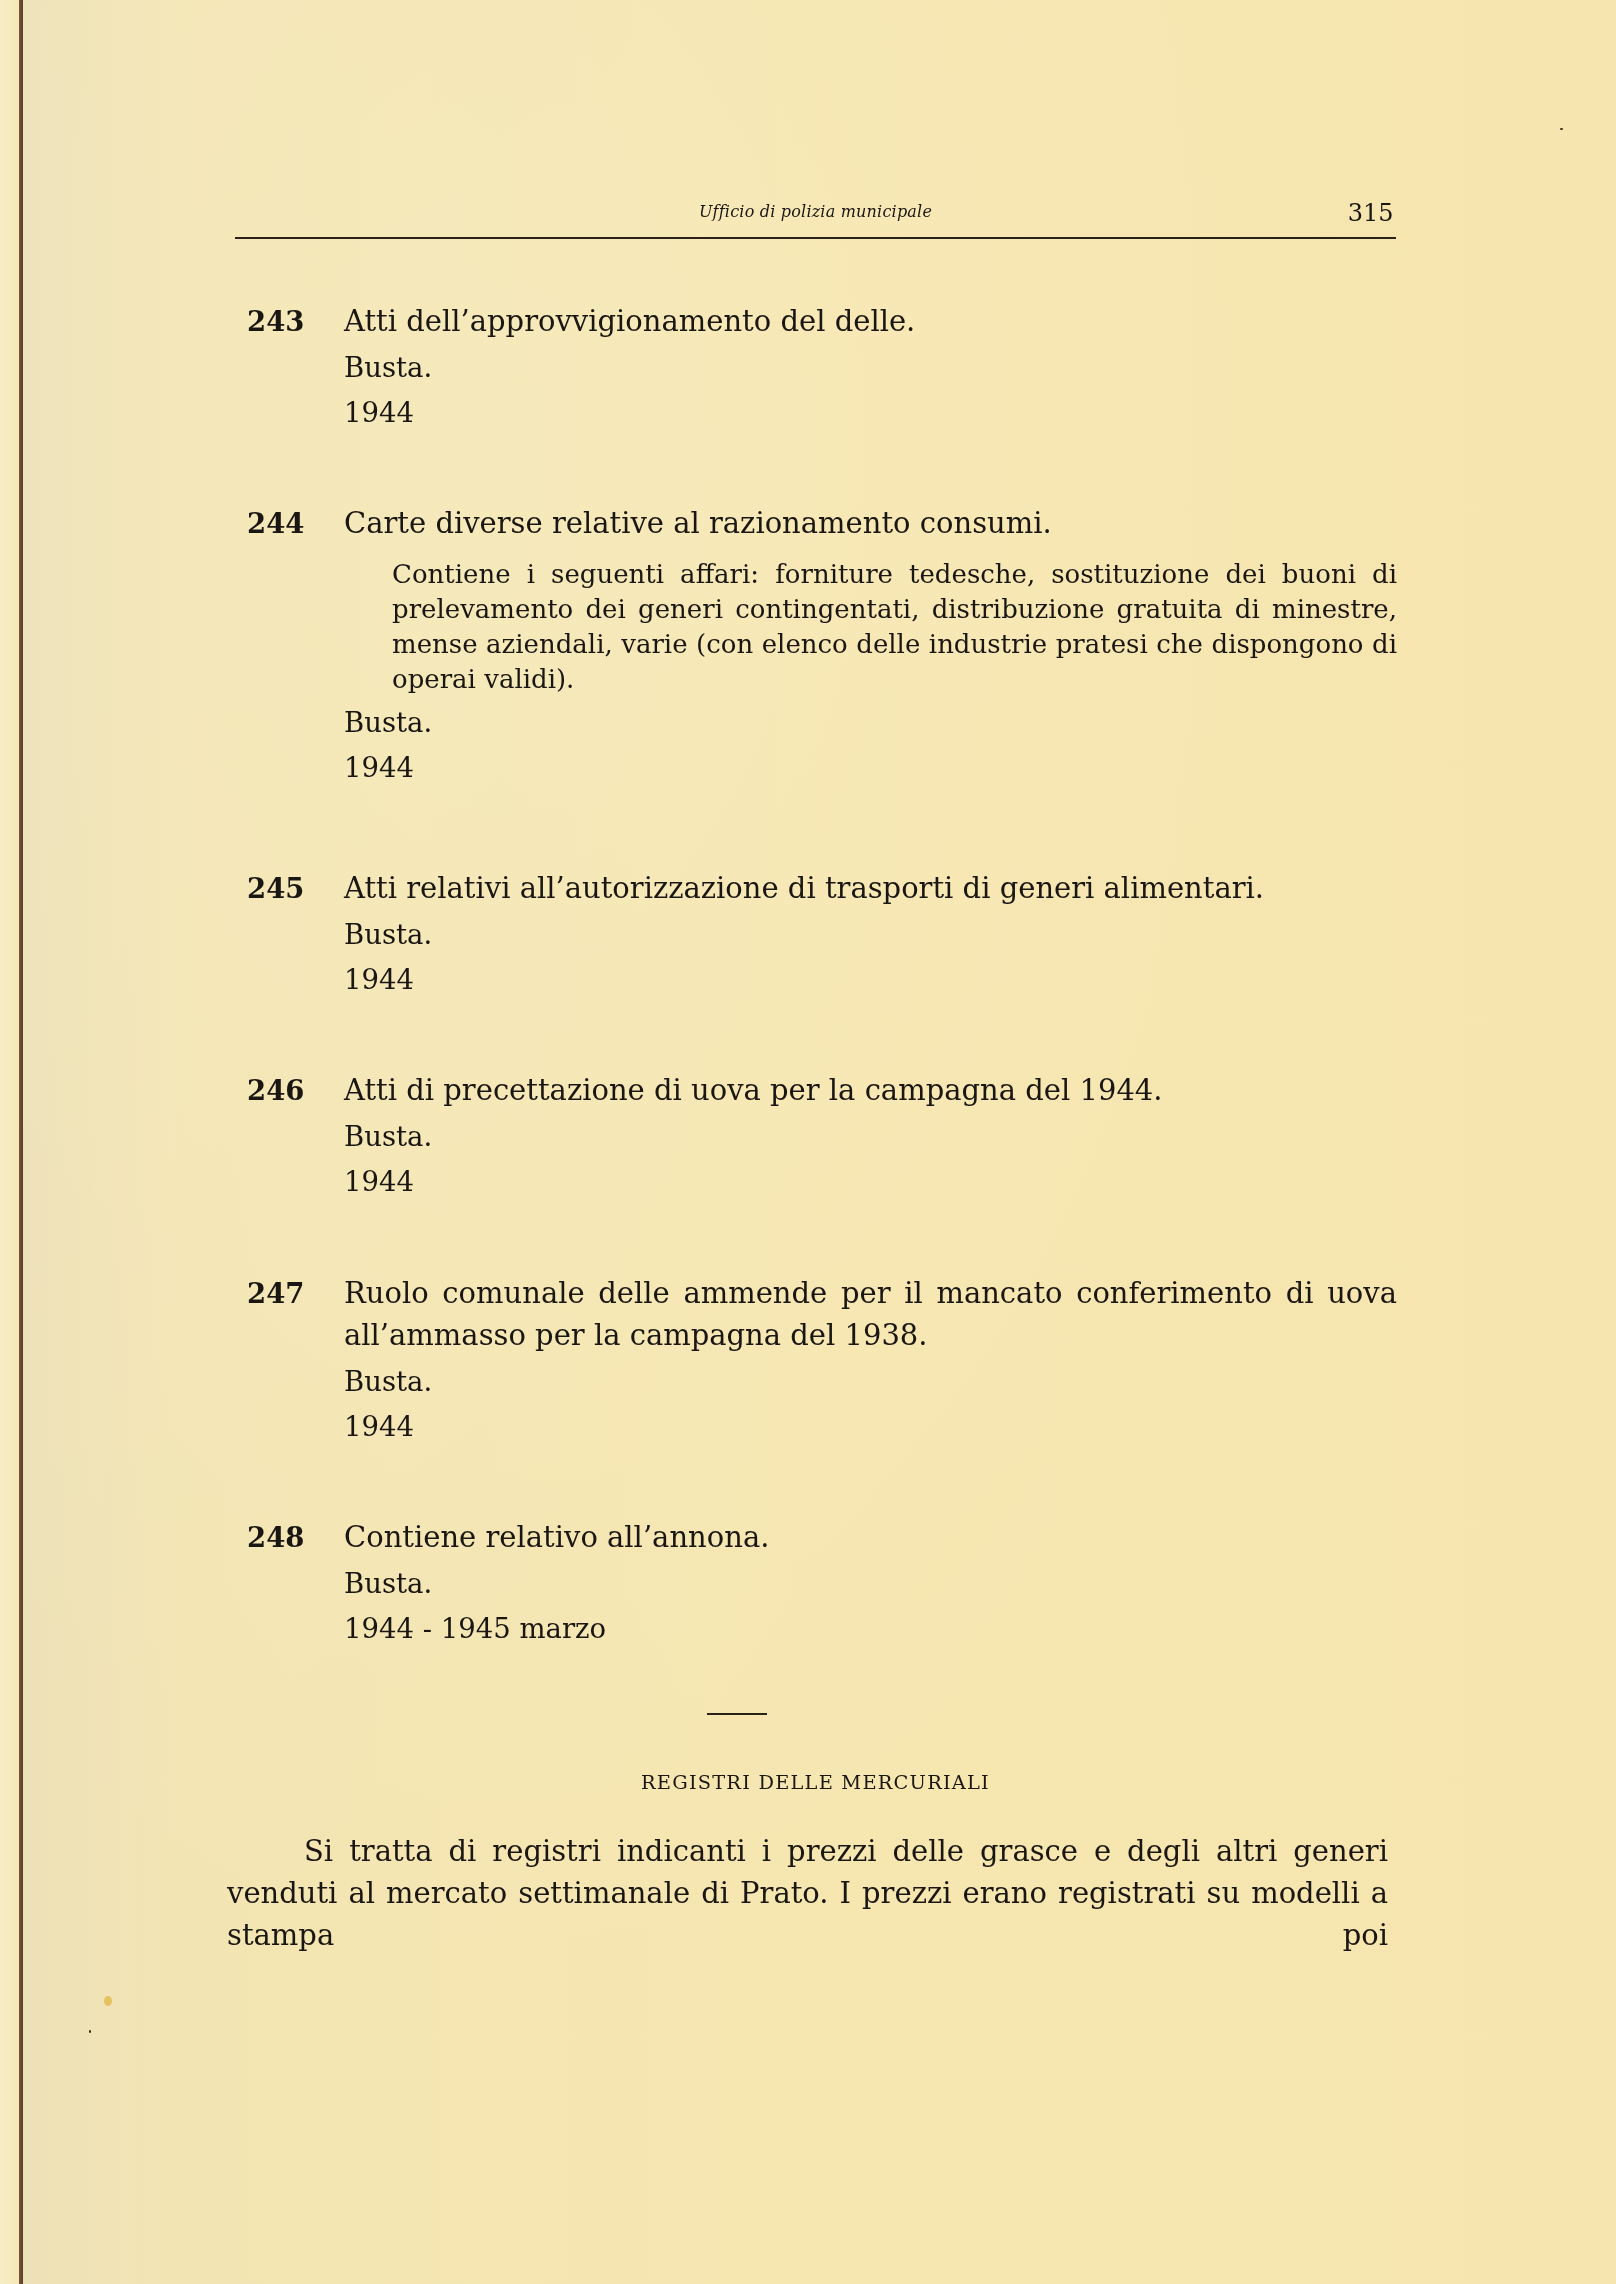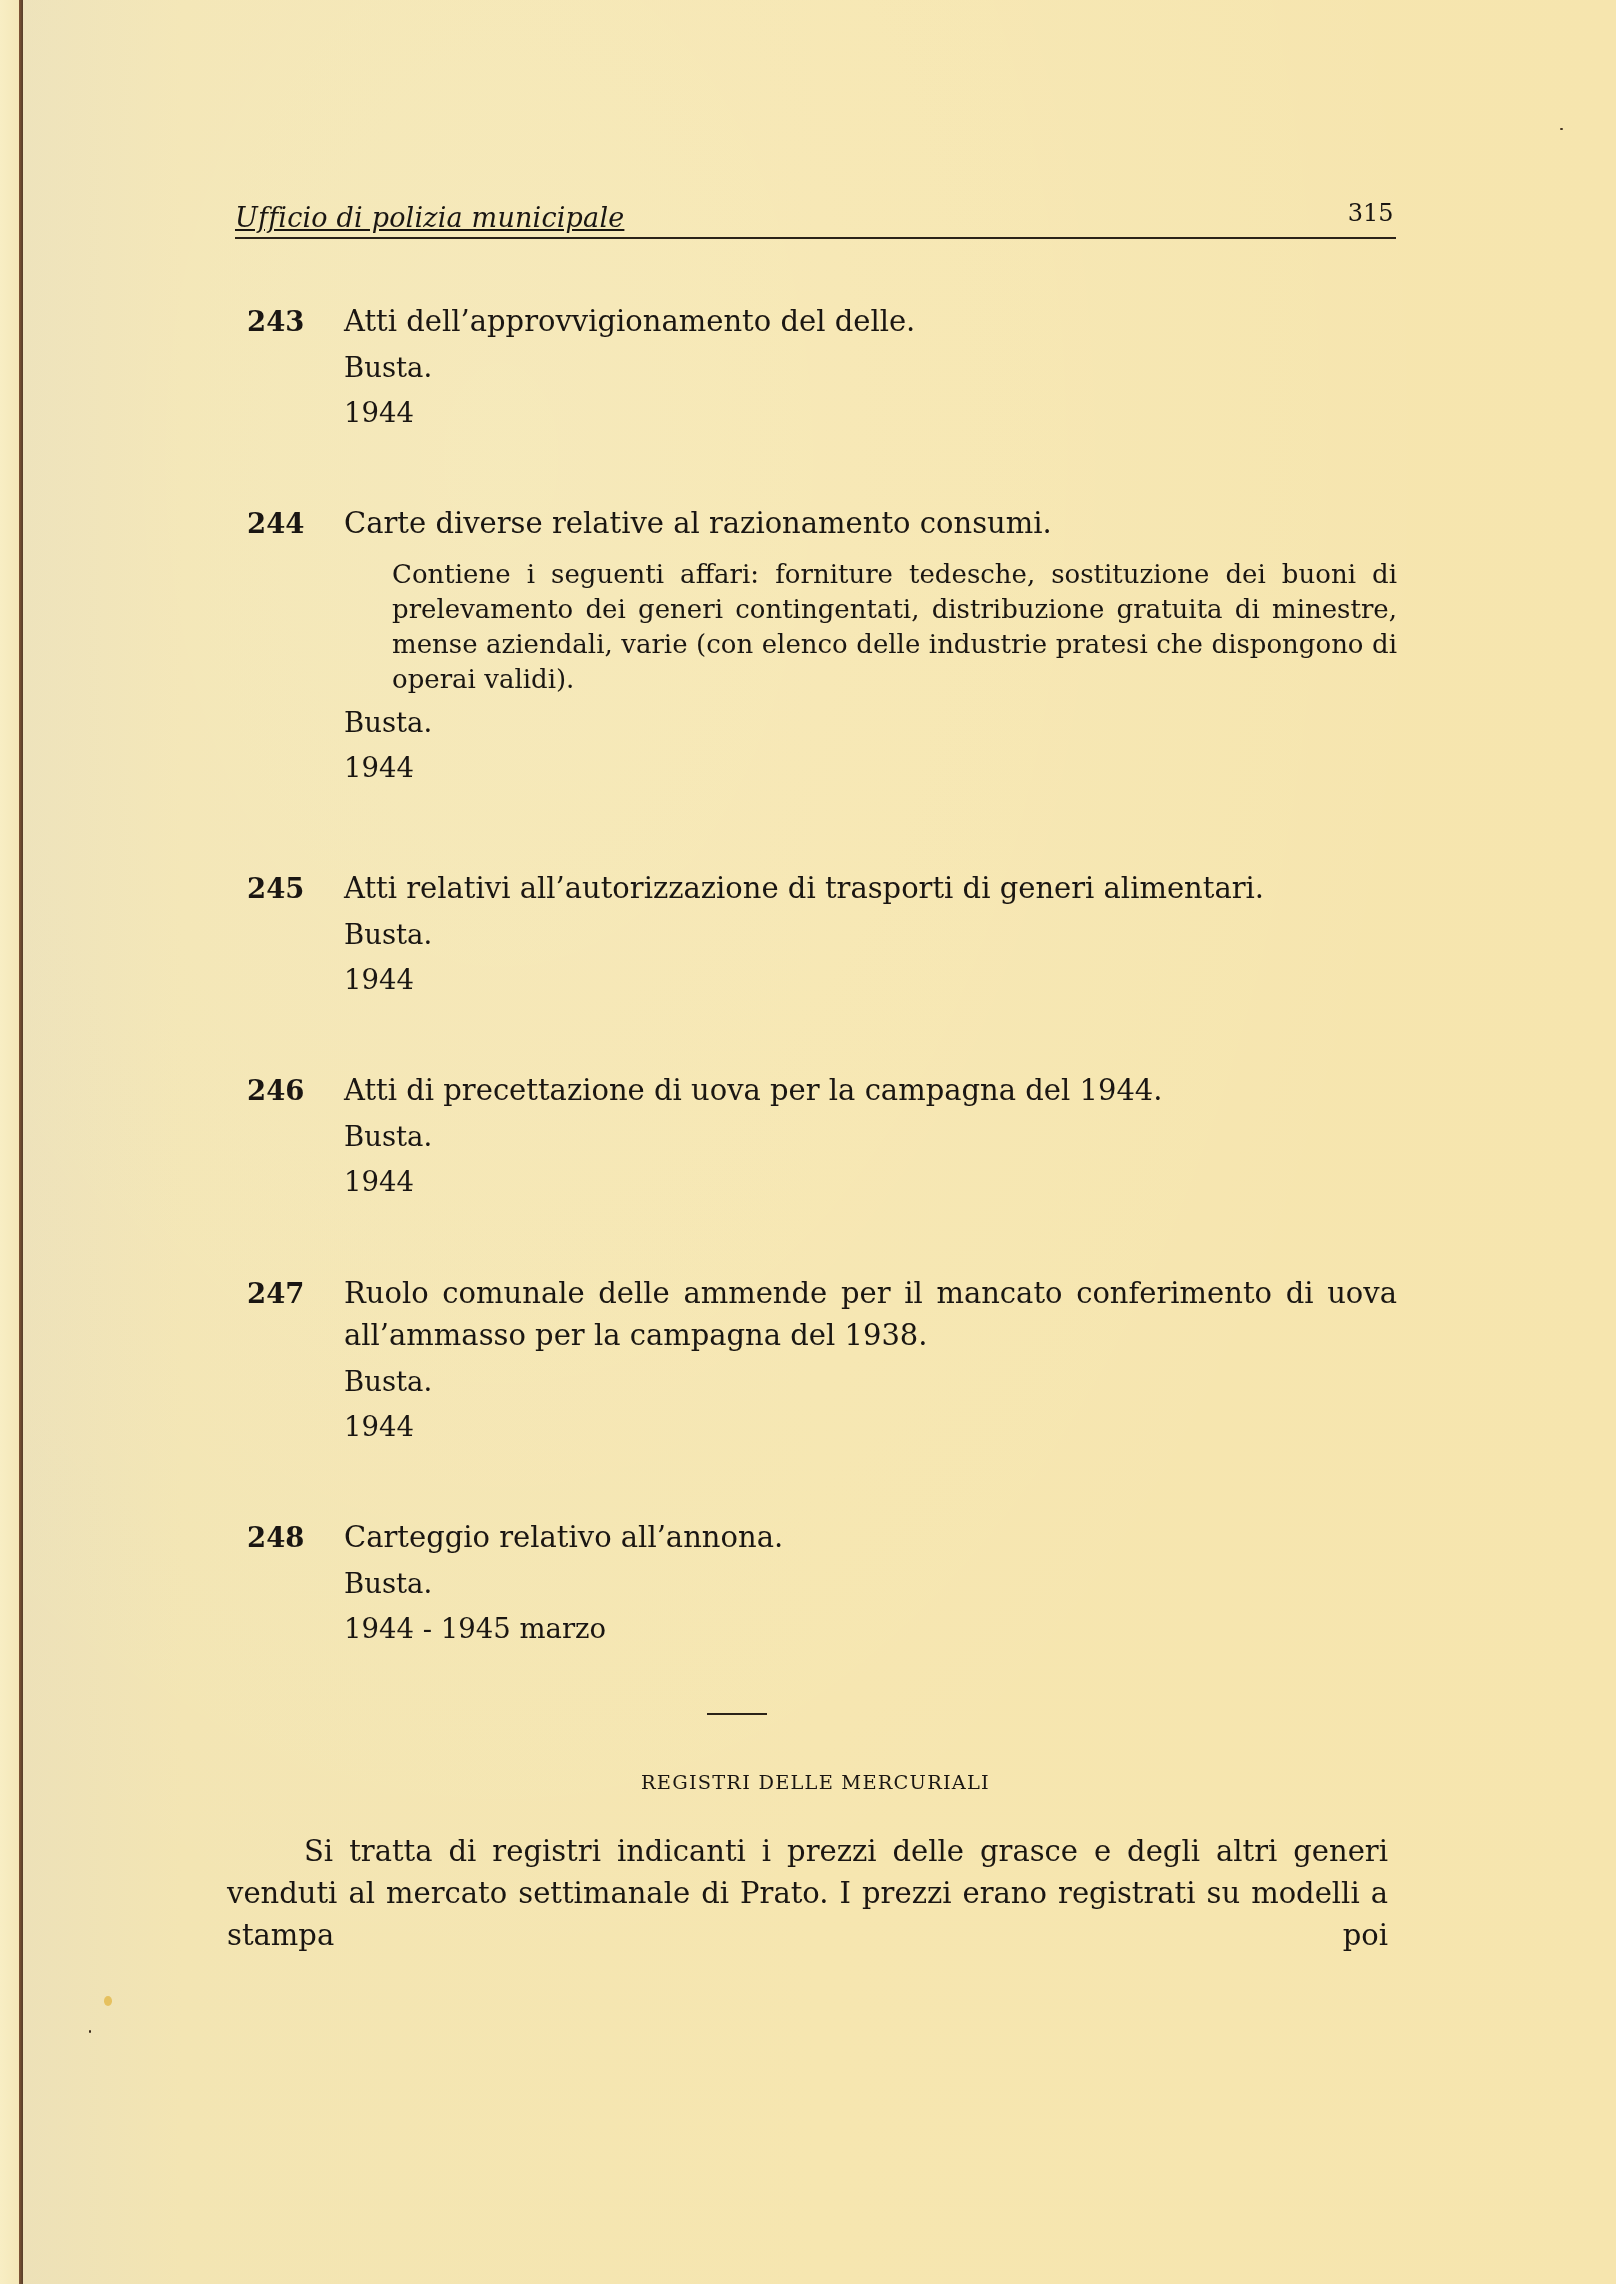--- a/index.html
+++ b/index.html
@@ -53,24 +53,24 @@
     .running-head {
       position: absolute;
       left: 235px; top: 194px;
       width: 1161px;
       height: 42px;
     }
     .running-title {
       position: absolute;
       left: 0; width: 100%;
       top: 8px;
+      text-align: center;
       font-style: italic;
-      font-size: 27px;
+      font-size: 16px;
       letter-spacing: 0.2px;
-      text-decoration: underline;
     }
     .page-number {
       position: absolute;
       right: 2.4px;
       top: 4.9px;
       font-size: 24px;
     }
     .head-rule {
       position: absolute;
       left: 235px; top: 237px;
@@ -200,21 +200,21 @@
   <div class="entry-body">
     <span class="entry-title">Ruolo comunale delle ammende per il mancato conferimento di uova all’ammasso per la campagna del 1938.</span>
     <span class="entry-type">Busta.</span>
     <span class="entry-date">1944</span>
   </div>
 </div>
 
 <div class="entry" style="top:1516px;">
   <div class="entry-num">248</div>
   <div class="entry-body">
-    <span class="entry-title">Carteggio relativo all’annona.</span>
+    <span class="entry-title">Contiene relativo all’annona.</span>
     <span class="entry-type">Busta.</span>
     <span class="entry-date">1944 - 1945 marzo</span>
   </div>
 </div>
 
 <div class="section-rule"></div>
 <div class="section-heading">REGISTRI DELLE MERCURIALI</div>
 <div class="intro">Si tratta di registri indicanti i prezzi delle grasce e degli altri generi venduti al mercato settimanale di Prato. I prezzi erano registrati su modelli a stampa poi</div>
 
 

